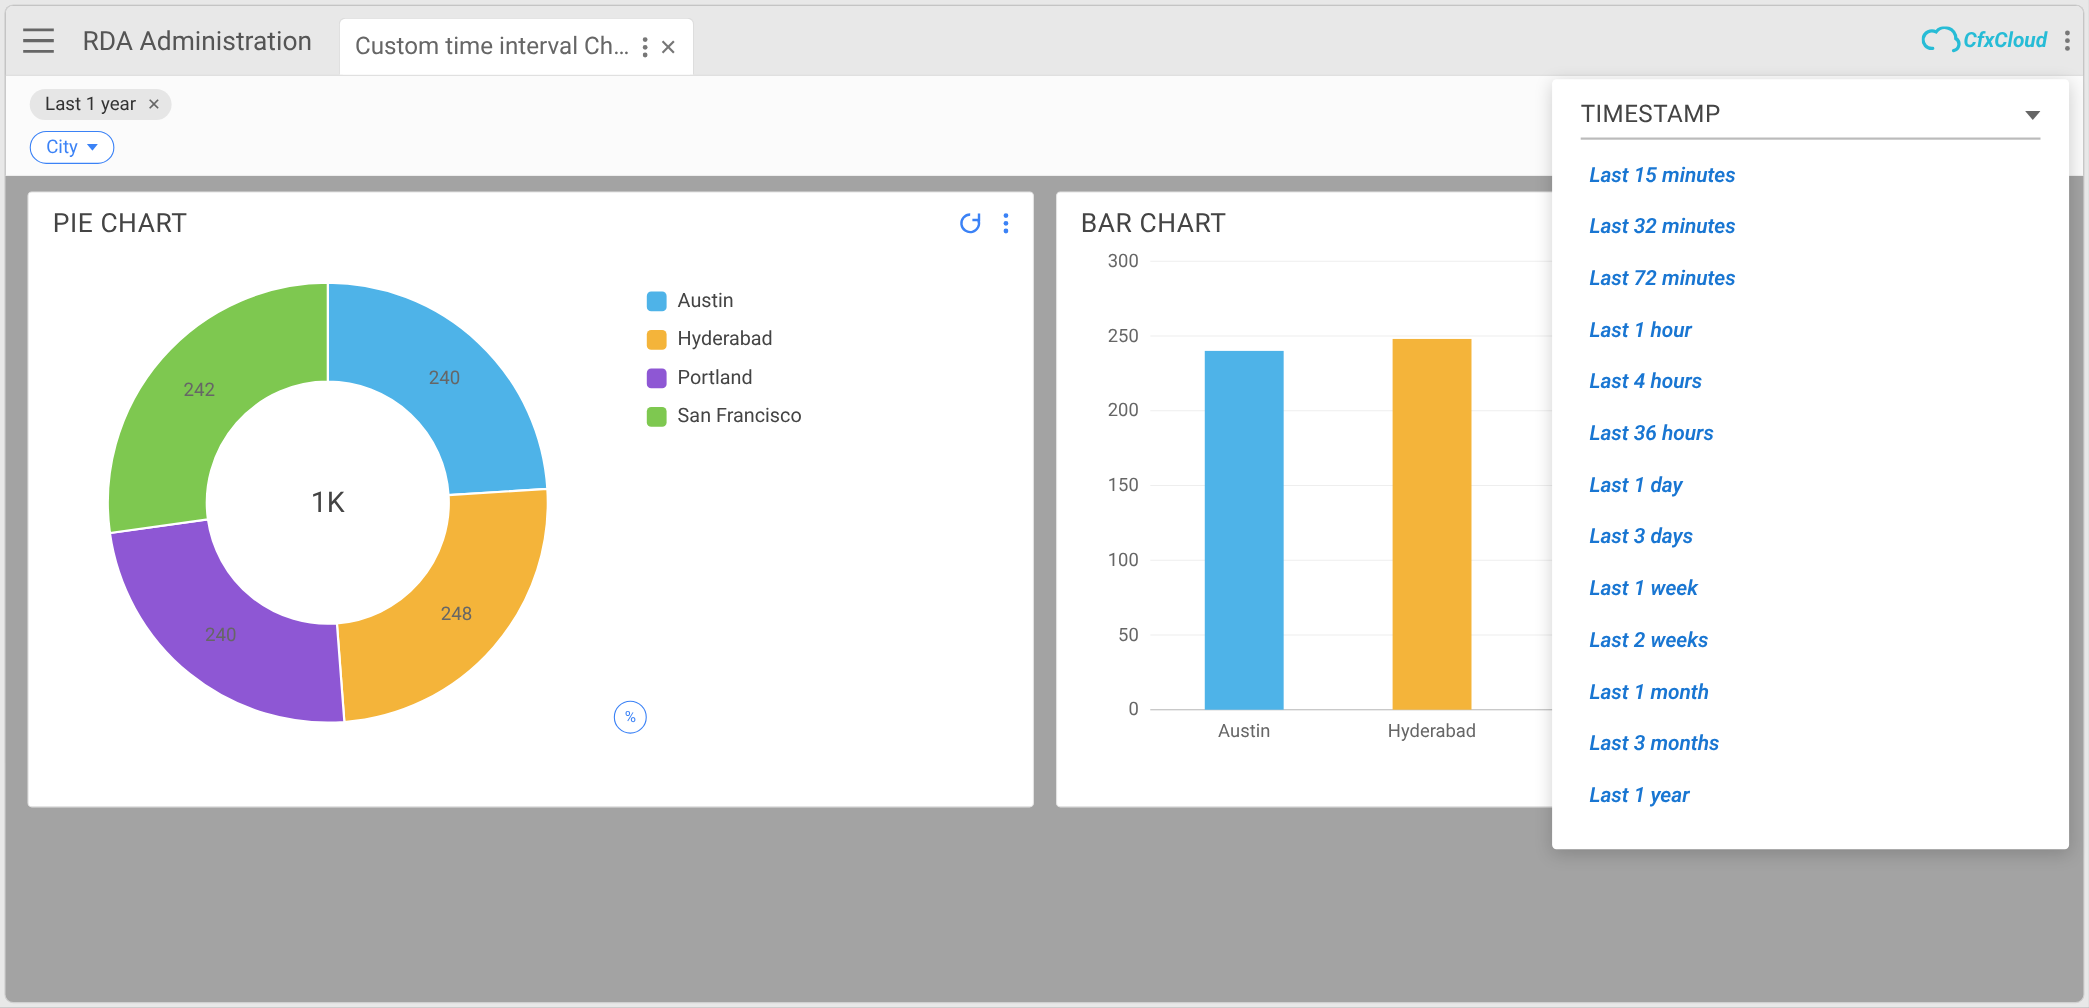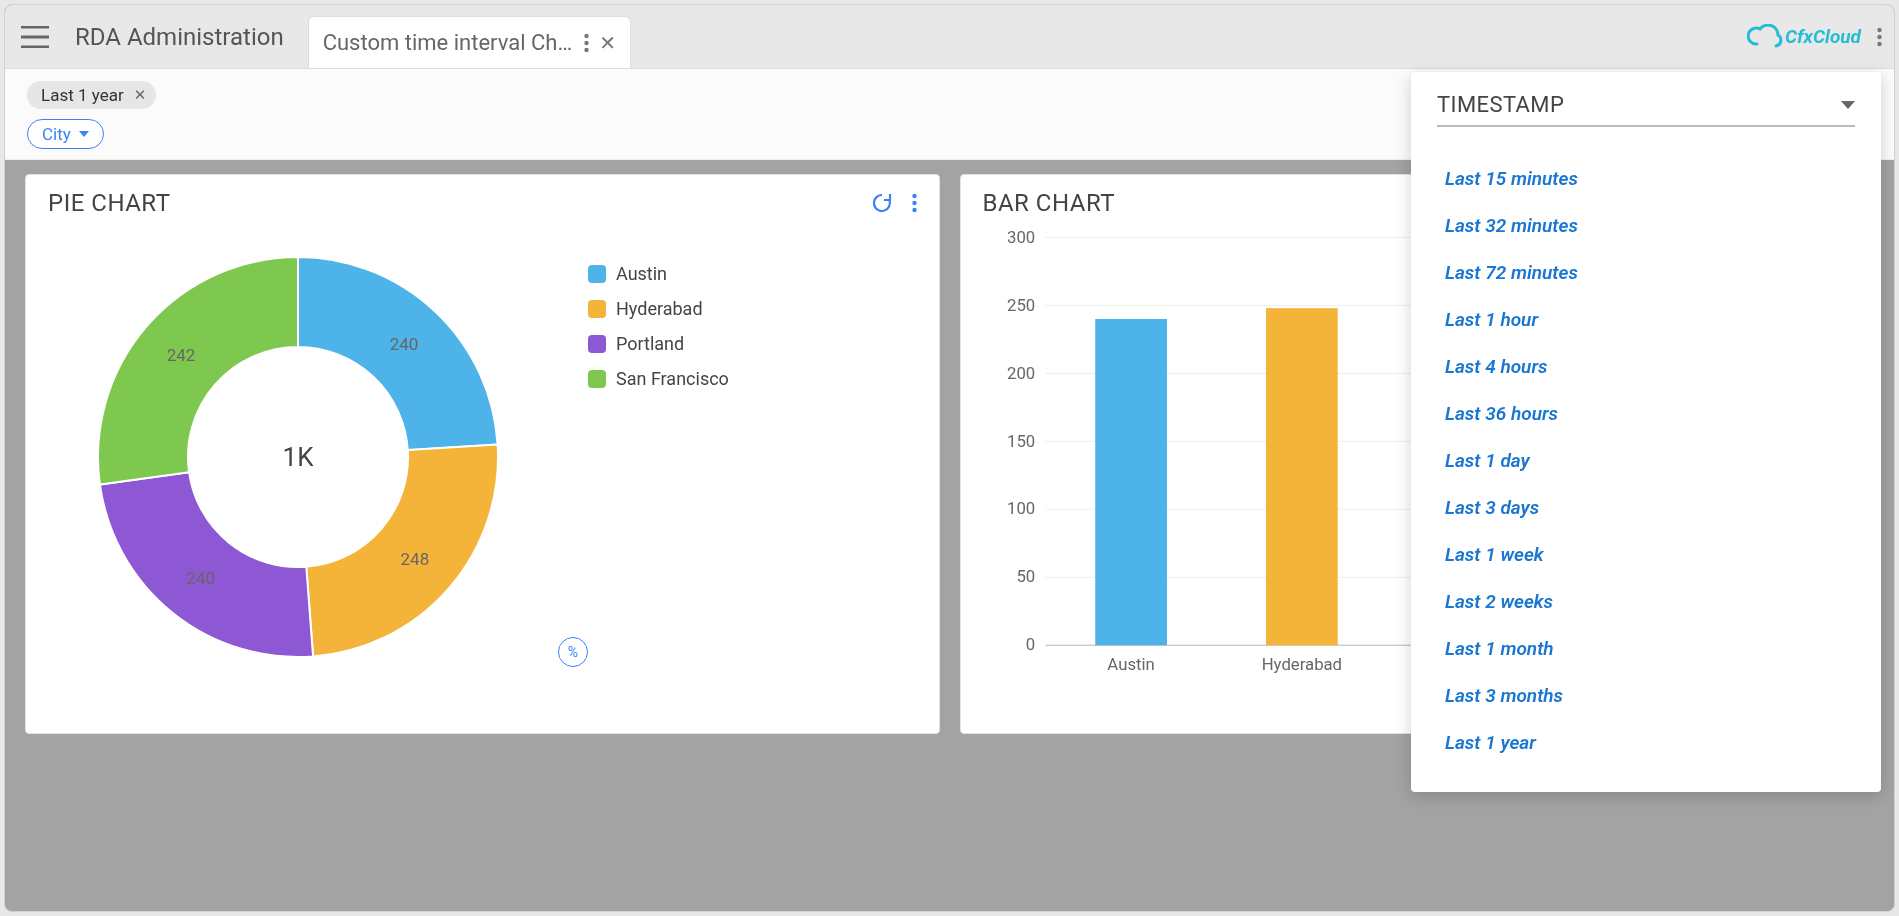--- a/index.html
+++ b/index.html
@@ -171,21 +171,21 @@
     box-shadow: 0 4px 16px rgba(0,0,0,0.18);
     padding: 20px 26px 26px;
     z-index: 50;
   }
   .ts-header {
     display: flex;
     align-items: center;
     justify-content: space-between;
     border-bottom: 2px solid #bbb;
     padding-bottom: 8px;
-    margin-bottom: 28px;
+    margin-bottom: 8px;
   }
   .ts-title { font-size: 22px; color: #444; letter-spacing: 0.4px; }
   .ts-chevron { color: #666; }
   .ts-list { display: flex; flex-direction: column; font-style: italic; }
   .ts-item {
     color: #1976d2;
     font-size: 19px;
     font-weight: 600;
     padding: 12px 8px;
     cursor: pointer;

